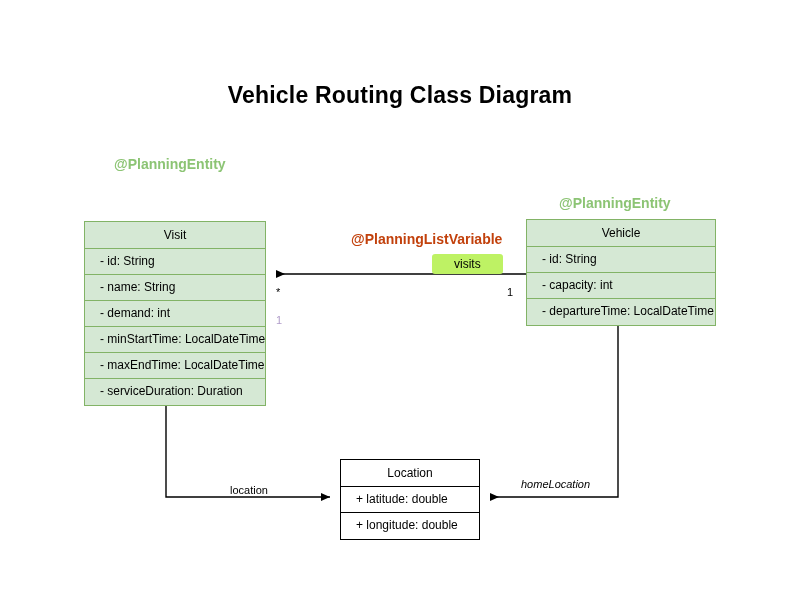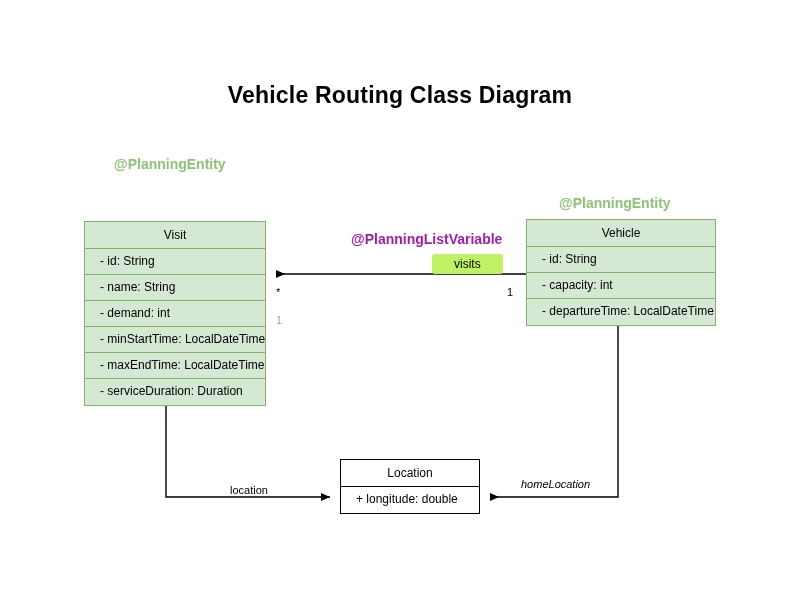--- a/index.html
+++ b/index.html
@@ -34,21 +34,21 @@
   }
 
   
   .stereotype {
     position: absolute;
     font-size: 14px;
     font-weight: bold;
     white-space: nowrap;
   }
   .stereotype.entity { color: #8cc474; }
-  .stereotype.listvar { color: #a21caf; }
+  .stereotype.listvar { color: #c2410c; }
 
   
   .uml-class {
     position: absolute;
     box-sizing: border-box;
     border: 1px solid #82b366;
     background: #d5e8d4;
   }
   .uml-class.plain {
     border: 1px solid #000000;
@@ -159,20 +159,21 @@
 
   <div class="uml-class" style="left:526px; top:219px; width:190px;">
     <div class="class-title">Vehicle</div>
     <div class="attr">- id: String</div>
     <div class="attr">- capacity: int</div>
     <div class="attr">- departureTime: LocalDateTime</div>
   </div>
 
   <div class="uml-class plain" style="left:340px; top:459px; width:140px;">
     <div class="class-title">Location</div>
+    <div class="attr">+ latitude: double</div>
     <div class="attr">+ longitude: double</div>
   </div>
 
   <div class="stereotype listvar" style="left:351px; top:231px;">@PlanningListVariable</div>
 
   <div class="edge-label boxed" style="left:432px; top:254px;">visits</div>
 
   <div class="multiplicity" style="left:276px; top:286px;">*</div>
 
   <div class="multiplicity" style="left:507px; top:286px;">1</div>

